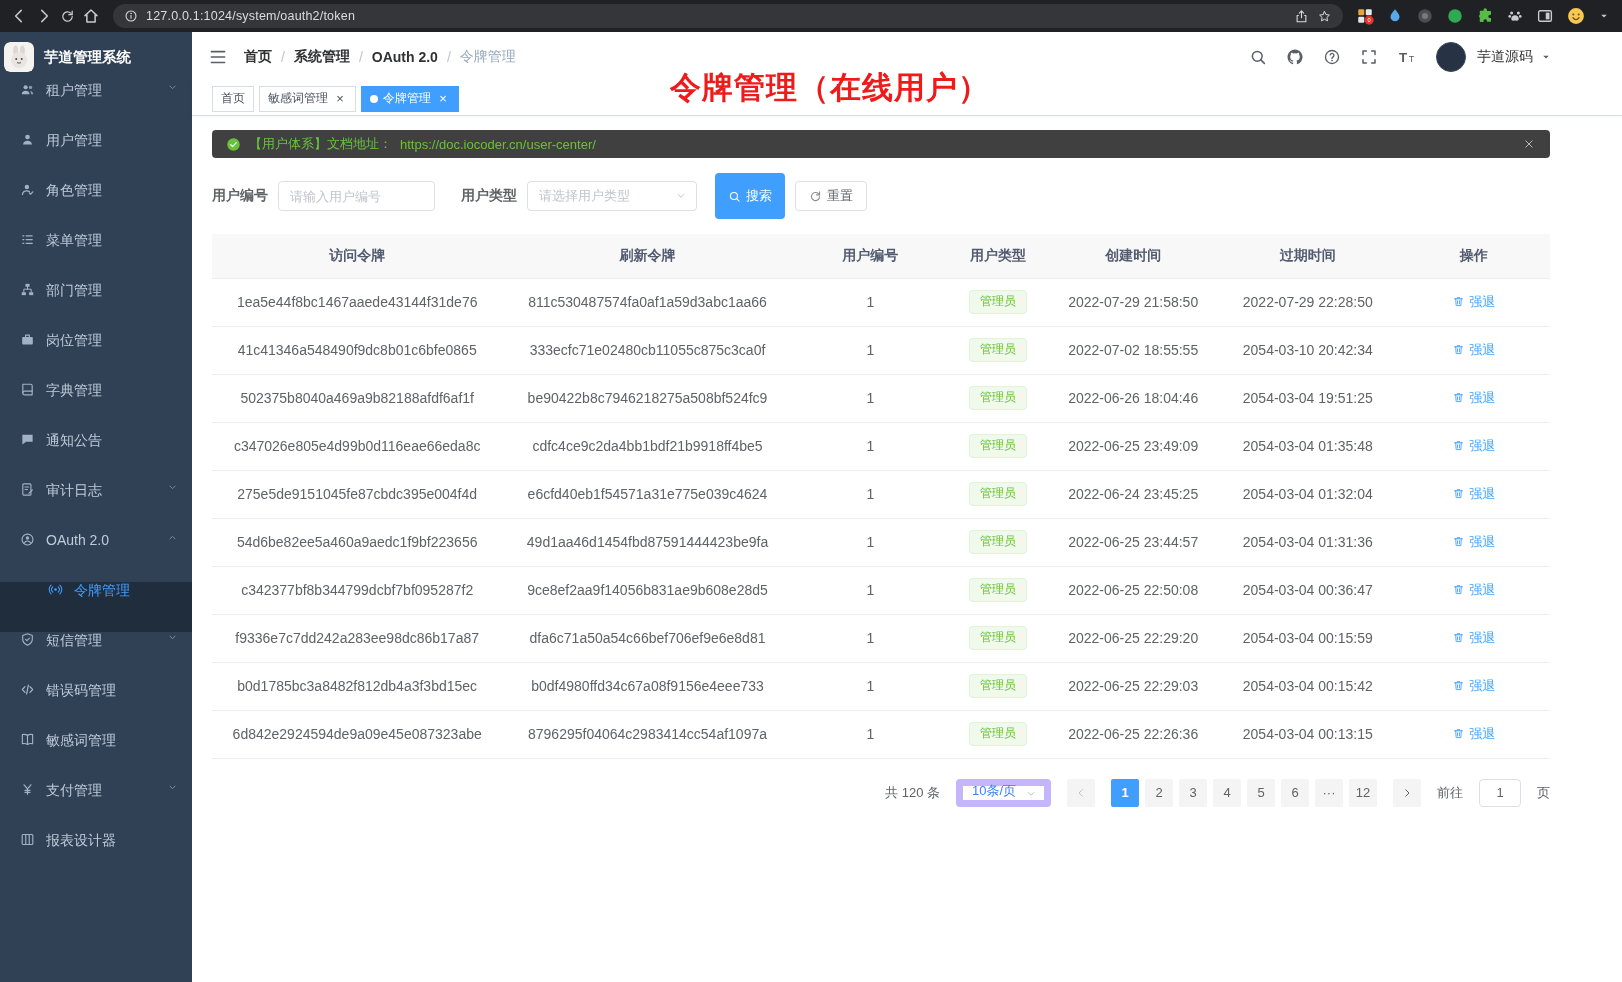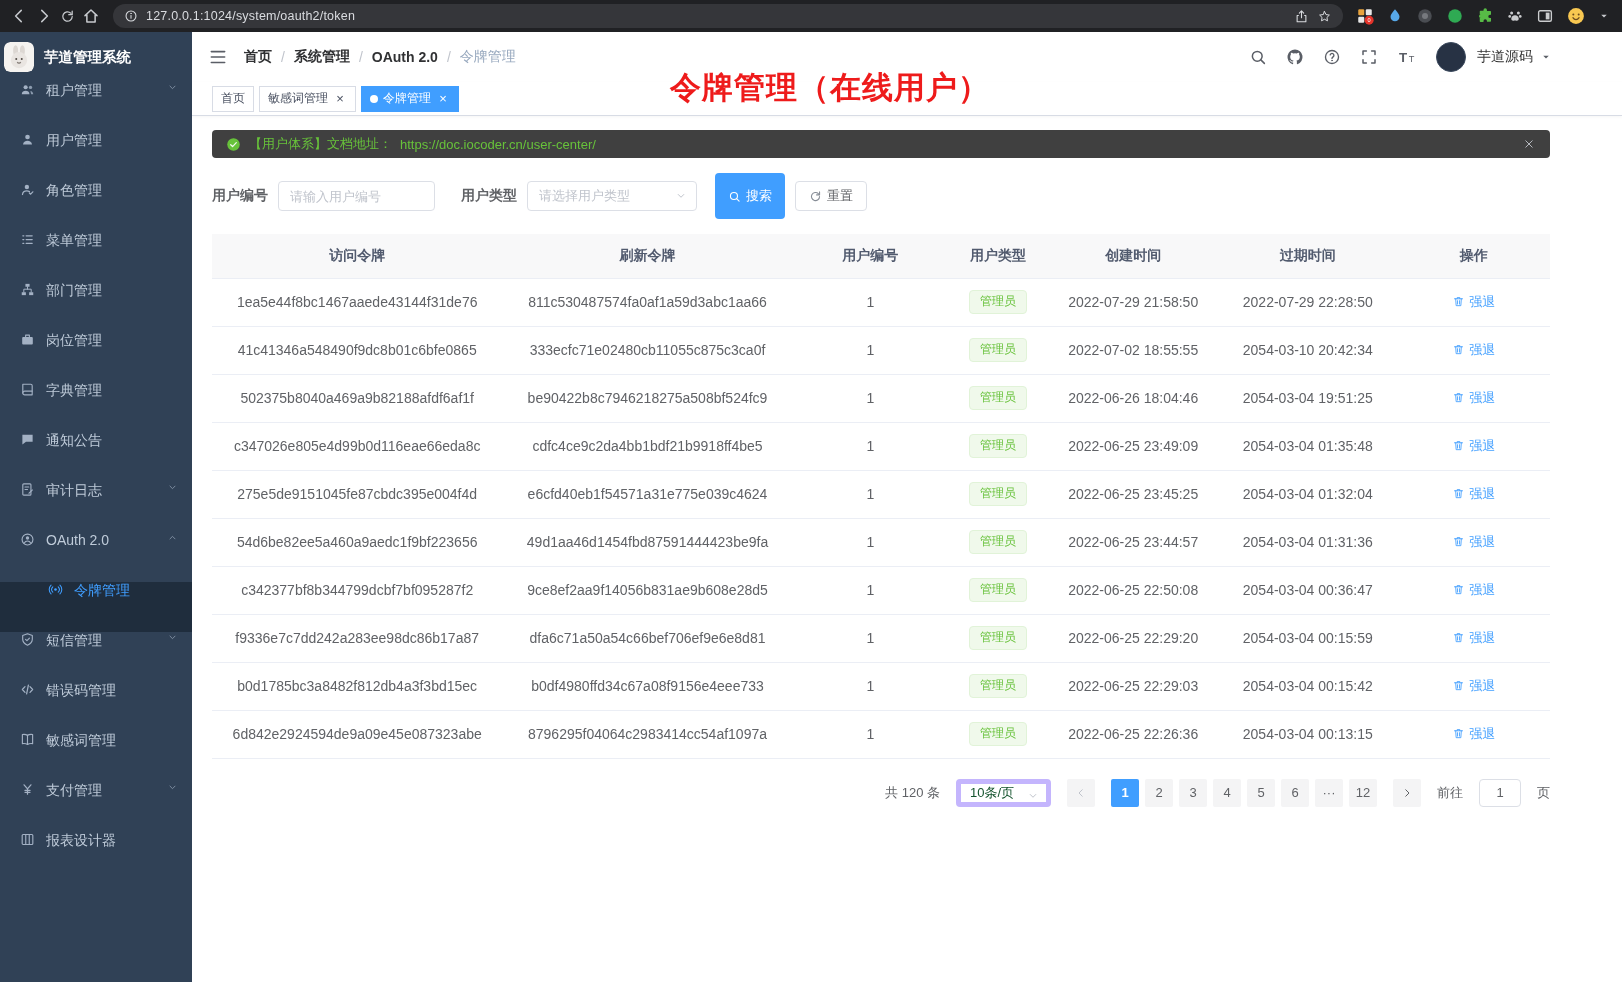--- a/index.html
+++ b/index.html
@@ -71,21 +71,21 @@
 
 .table{width:100%;margin-top:15px;border-collapse:collapse;table-layout:fixed}
 .table th{height:44px;background:#f8f8f9;color:#515a6e;font-size:14px;font-weight:bold;border-bottom:1px solid #ebeef5;text-align:center;padding:0 6px}
 .table td{height:48px;color:#606266;font-size:14px;border-bottom:1px solid #ebeef5;text-align:center;padding:0 6px;white-space:nowrap;overflow:hidden}
 .tag-success{display:inline-block;padding:3px 10px;background:#f0f9eb;border:1px solid #e1f3d8;border-radius:4px;color:#67c23a;font-size:12px;line-height:1.3}
 .op-link{display:inline-flex;align-items:center;gap:4px;color:#409eff;font-size:13px;cursor:pointer}
 .op-link .icon{color:#409eff}
 
 
 .pager-row{display:flex;align-items:center;justify-content:flex-end;gap:16px;margin-top:20px;font-size:13px;color:#606266}
-.page-size{width:95px;height:28px;border:5px solid #c4b5fd;border-radius:4px;display:flex;align-items:flex-end;justify-content:space-between;padding:0 7px 0 9px;cursor:pointer;color:#14532d;background:#fff}
+.page-size{width:95px;height:28px;border:7px solid #c4b5fd;border-radius:4px;display:flex;align-items:flex-end;justify-content:space-between;padding:0 7px 0 9px;cursor:pointer;color:#3b82f6;background:#fff}
 .page-size .icon{color:#c0c4cc}
 .pages{display:inline-flex;gap:6px}
 .pg-btn{min-width:28px;height:28px;border-radius:2px;background:#f4f4f5;color:#606266;display:inline-flex;align-items:center;justify-content:center;font-size:13px;cursor:pointer;padding:0 3px}
 .pg-btn.active{background:#409eff;color:#fff;font-weight:bold}
 .pg-btn .icon{color:#606266}
 .pg-btn.disabled .icon{color:#c0c4cc}
 .goto-input{width:42px;height:28px;border:1px solid #dcdfe6;border-radius:4px;text-align:center;font-size:13px;color:#606266;outline:none;font-family:inherit}
 
 
 .annotation{position:absolute;left:670px;top:67px;font-size:31px;font-weight:bold;color:#ee1b1b;letter-spacing:1px;z-index:99;white-space:nowrap}
@@ -597,21 +597,21 @@
                       </svg>
                     </span>
                     <span>强退</span>
                   </span></td>
               </tr>
               <tr>
                 <td>275e5de9151045fe87cbdc395e004f4d</td>
                 <td>e6cfd40eb1f54571a31e775e039c4624</td>
                 <td>1</td>
                 <td><span class="tag-success">管理员</span></td>
-                <td>2022-06-25 23:45:25</td>
+                <td>2022-06-24 23:45:25</td>
                 <td>2054-03-04 01:32:04</td>
                 <td><span class="op-link">
                     <span class="icon i13">
                       <svg viewBox="0 0 24 24" fill="none" stroke="currentColor" stroke-width="2" stroke-linecap="round" stroke-linejoin="round">
                         <path d="M4.5 7h15M9.5 7V4.8h5V7M6.8 7l.9 12.7h8.6L17.2 7M10.2 10.5v6.3M13.8 10.5v6.3" stroke-width="1.6"></path>
                       </svg>
                     </span>
                     <span>强退</span>
                   </span></td>
               </tr>

